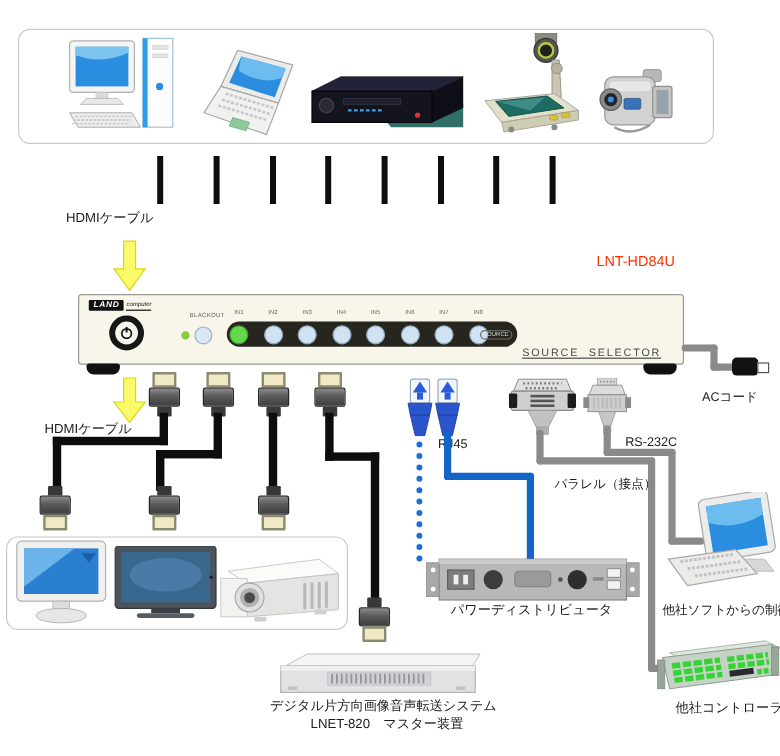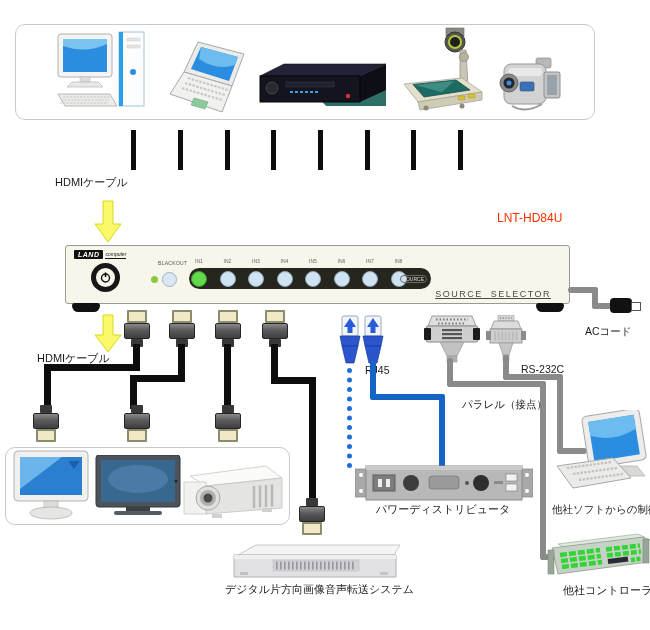--- a/index.html
+++ b/index.html
@@ -480,14 +480,15 @@
   <svg class="abs" style="left:230px;top:541px;" width="172" height="42">
     <path d="M8 14 L26 4 L170 4 L164 14 Z" fill="#f5f5f5" stroke="#bcbcbc" stroke-width=".8"></path>
     <path d="M4 14 h162 v22 h-162 z" fill="#e2e2e4" stroke="#b2b2b2"></path>
     <path d="M4 14 h162 v4 h-162 z" fill="#efeff1"></path>
     <rect x="43" y="19" width="86" height="11" fill="#d2d2d6" stroke="#bbb" stroke-width=".5"></rect>
     <path d="M46 24.5 H126" stroke="#96969e" stroke-width="8" stroke-dasharray="1.6 2.4" fill="none"></path>
     <rect x="10" y="31" width="8" height="3" fill="#c2c2c6"></rect>
       <rect x="150" y="31" width="8" height="3" fill="#c2c2c6"></rect>
   </svg>
   <div class="lbl" style="left:225px;top:583px;width:195px;">デジタル片方向画像音声転送システム</div>
+  <div class="lbl" style="left:225px;top:598px;width:195px;text-align:center;">LNET-820　マスター装置</div>
 
 </div>
 
 </body></html>

